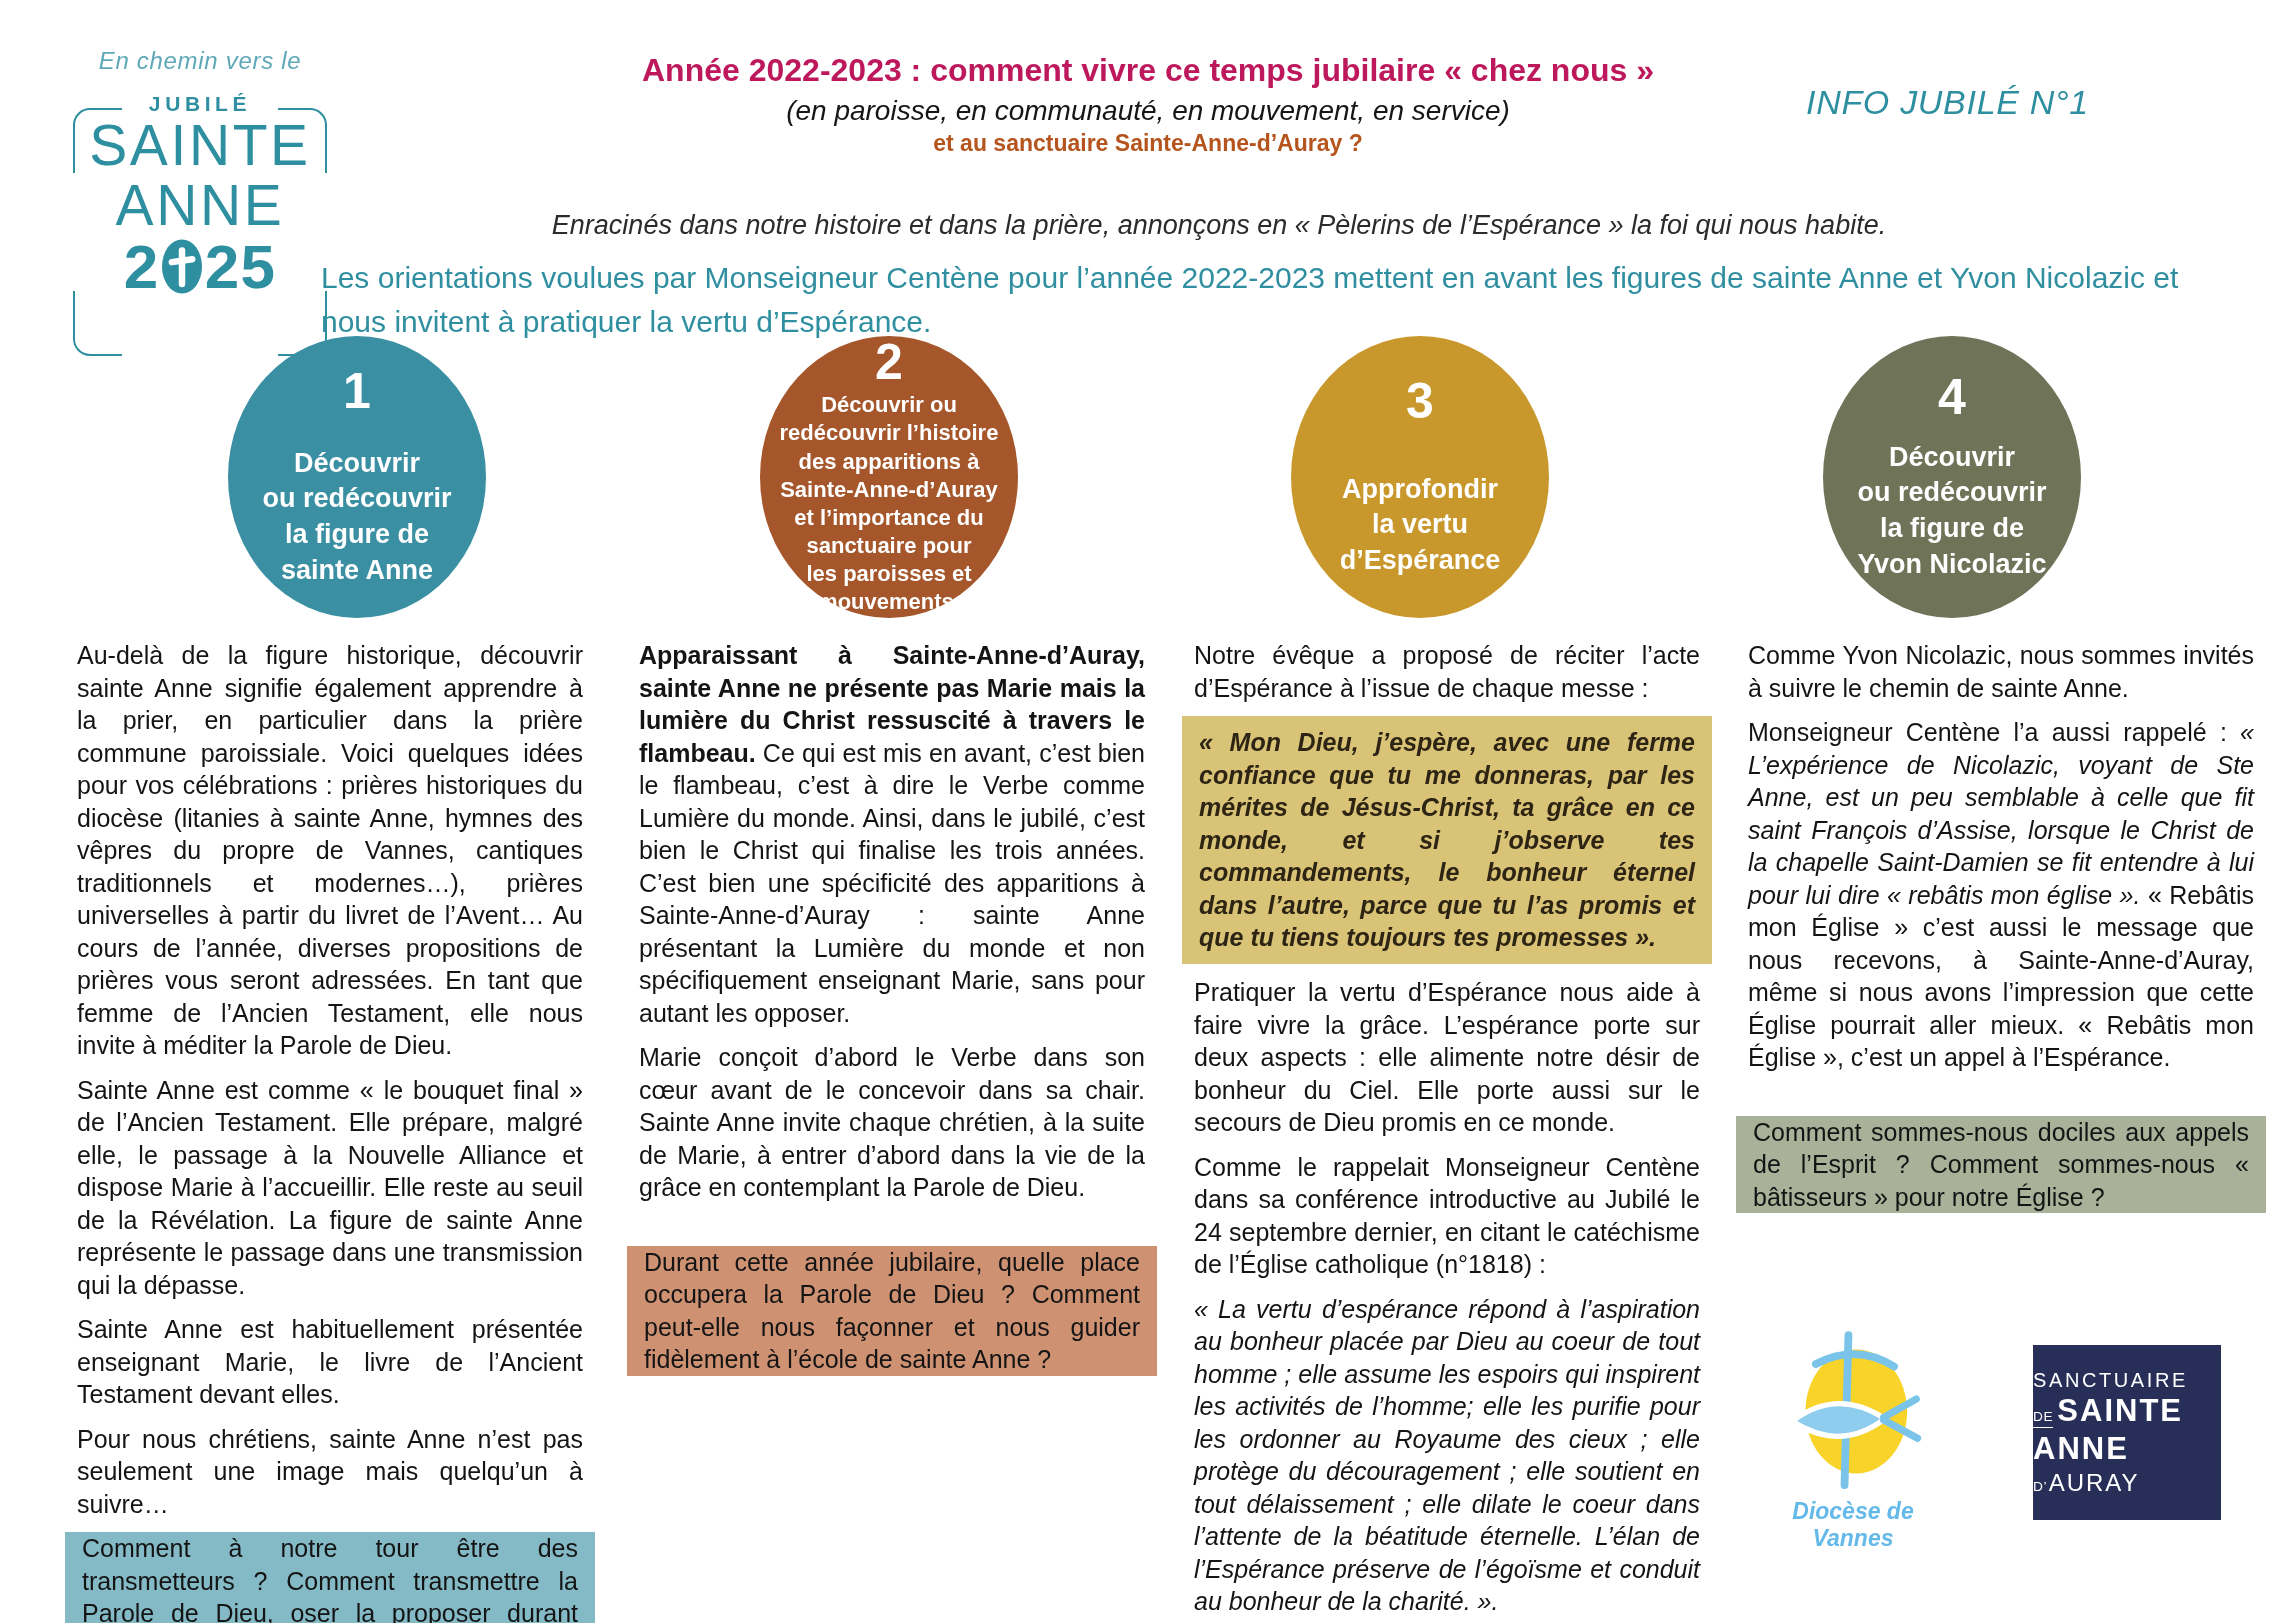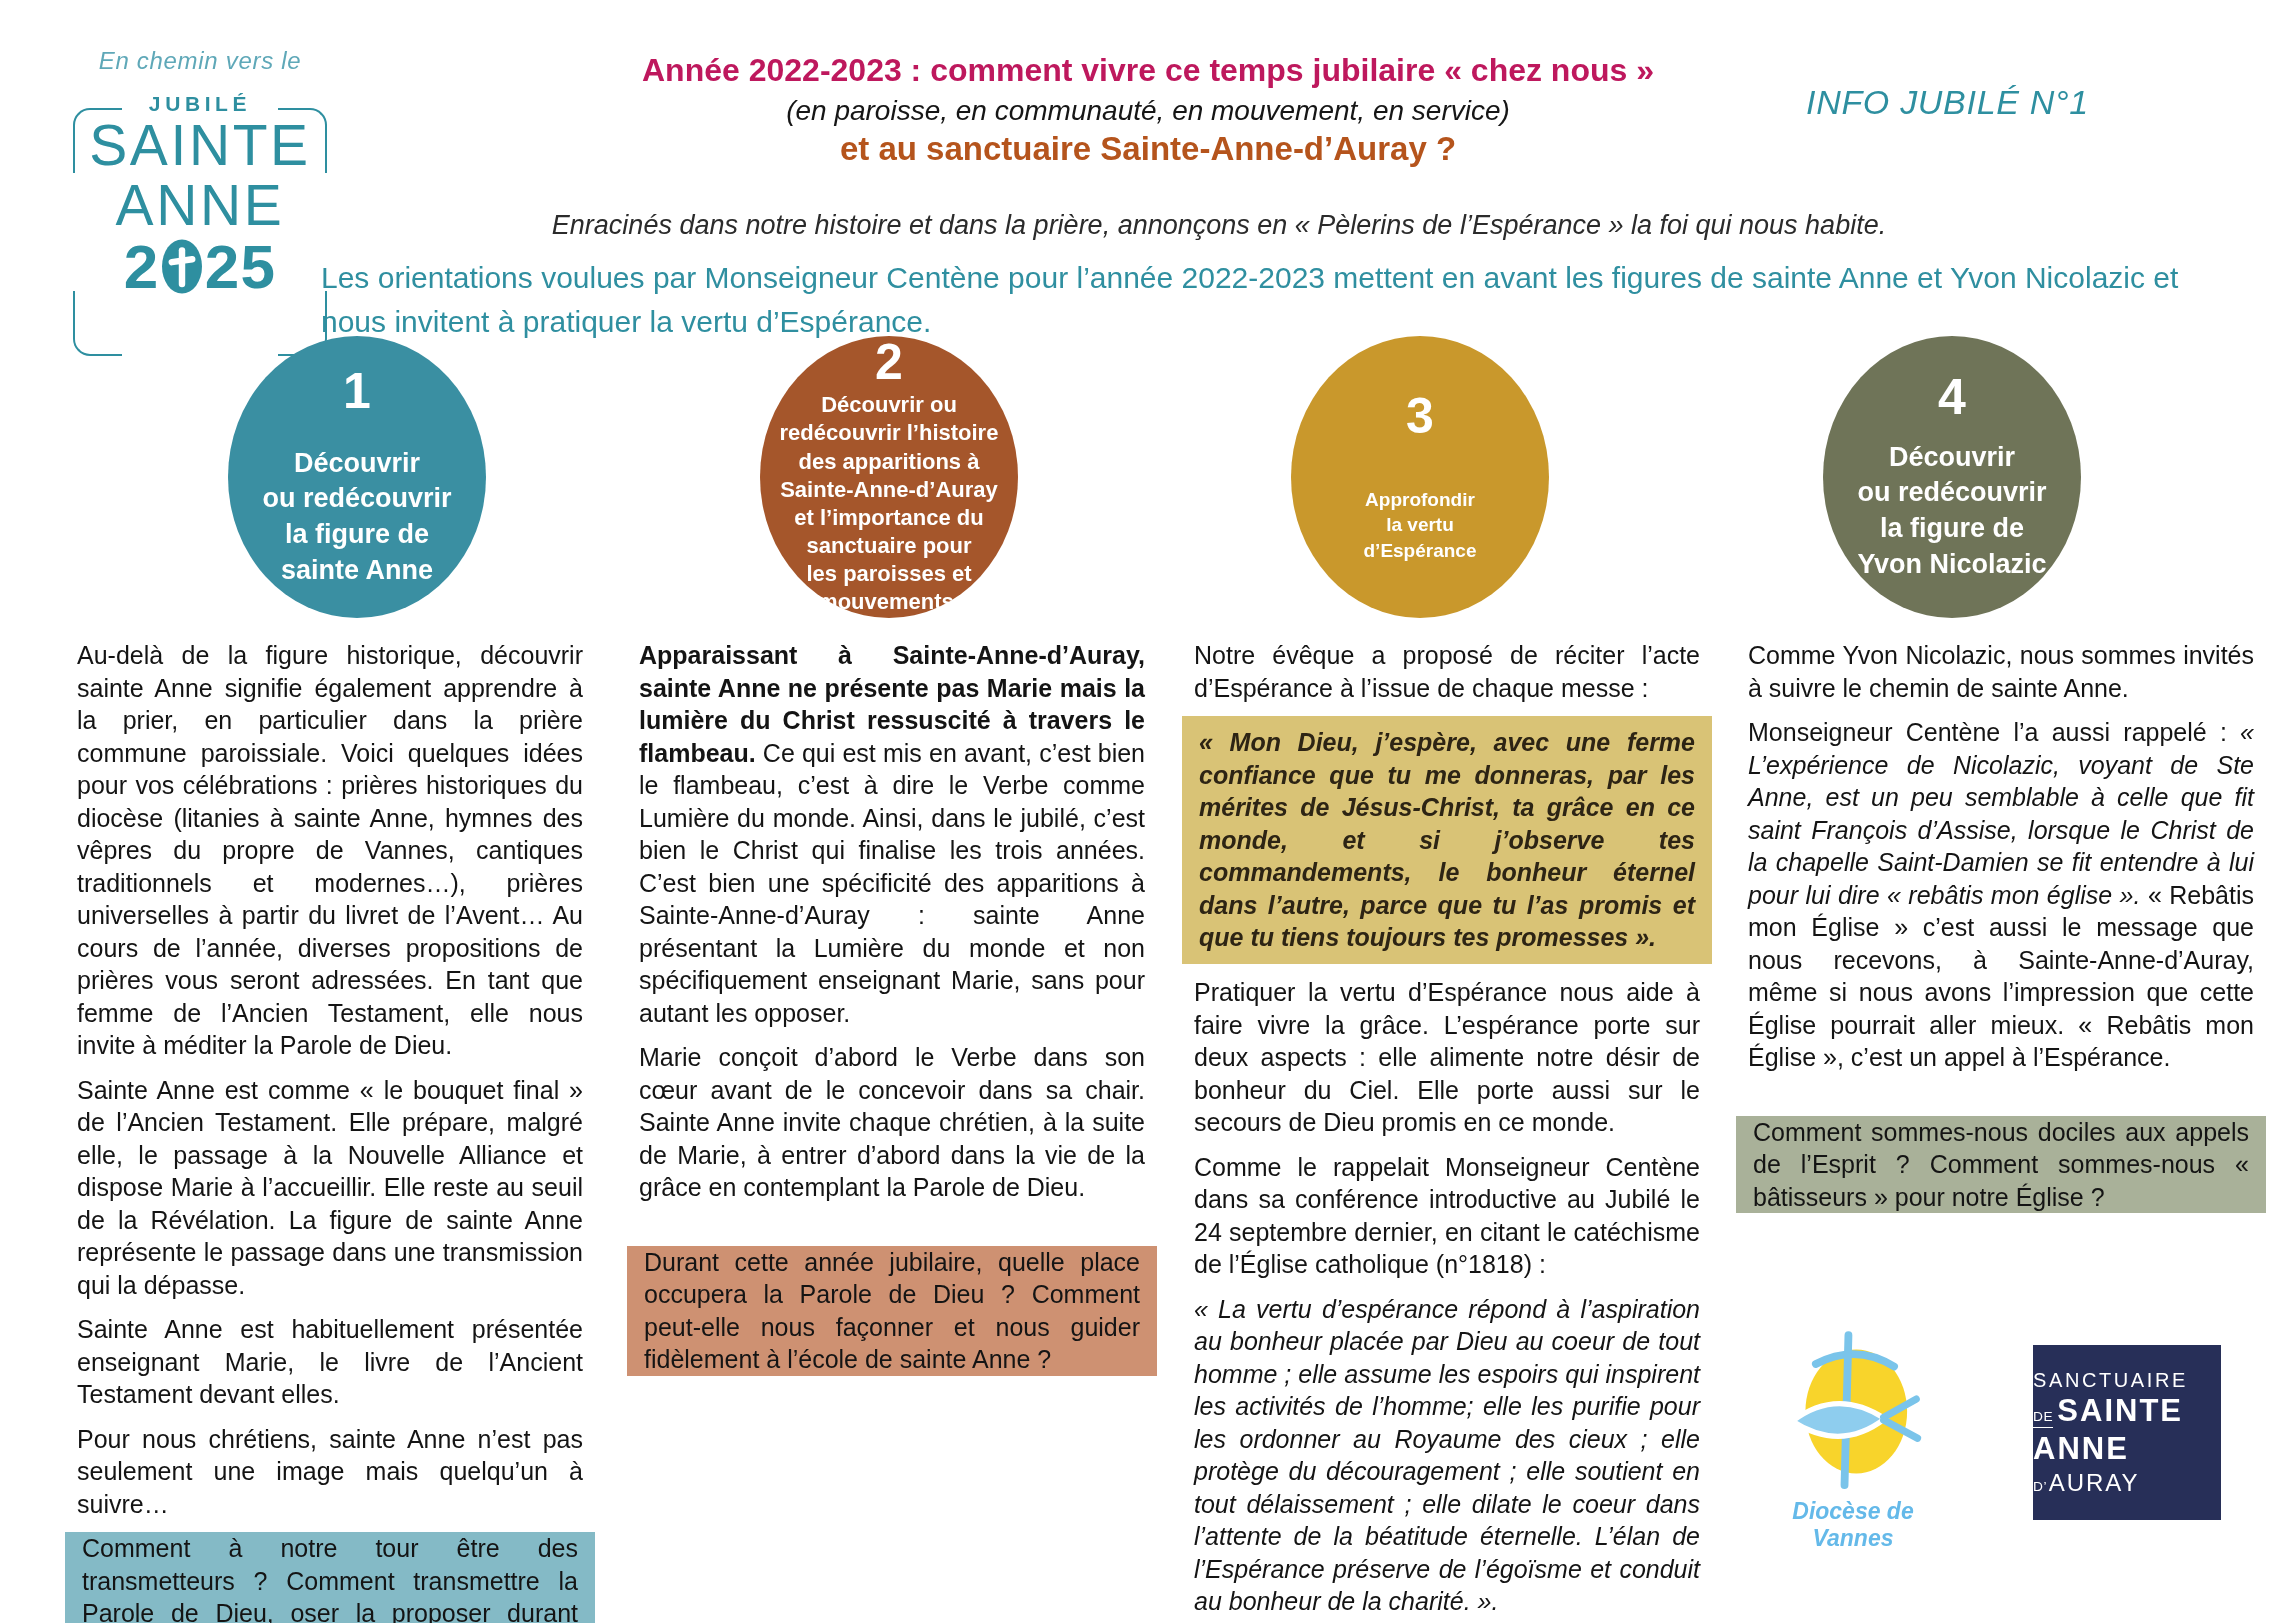--- a/index.html
+++ b/index.html
@@ -17,34 +17,34 @@
   .corner.br{right:0;bottom:0;border-right-width:2.6px;border-bottom-width:2.6px;border-bottom-right-radius:17px;}
   .logo-jubile{font-size:21px;font-weight:bold;letter-spacing:4.6px;padding-top:10.4px;}
   .logo-sainte,.logo-anne{font-size:57px;font-weight:500;letter-spacing:2.6px;line-height:1.05;}
   .logo-year{font-size:62px;font-weight:bold;letter-spacing:1.3px;line-height:1.0;display:flex;align-items:center;justify-content:center;gap:2.6px;}
   .logo-year svg{display:inline-block;}
 
   
   .title-block{position:absolute;left:574px;top:52px;width:1148px;text-align:center;}
   .title-1{font-size:32px;font-weight:bold;color:#be185d;line-height:1.15;}
   .title-2{font-size:28px;font-style:italic;color:#161616;line-height:1.25;margin-top:3.9px;}
-  .title-3{font-size:33px;font-weight:bold;color:#b5541c;line-height:1.15;margin-top:2.6px;}
+  .title-3{font-size:23px;font-weight:bold;color:#b5541c;line-height:1.15;margin-top:2.6px;}
   .subtitle{position:absolute;left:430px;top:210px;width:1578px;text-align:center;font-size:27px;font-style:italic;color:#2b2b2b;}
   .masthead{position:absolute;left:1806px;top:83px;width:443px;font-size:34px;font-weight:normal;font-style:italic;color:#2e8fa0;letter-spacing:0.7px;}
   .intro{position:absolute;left:321px;top:256px;width:1930px;font-size:30px;line-height:1.45;color:#2f8fa0;}
 
   
   .circle{position:absolute;top:336px;width:258px;height:282px;border-radius:50%;color:#ffffff;
           display:flex;flex-direction:column;align-items:center;justify-content:center;text-align:center;}
   .circle .num{font-size:50px;font-weight:bold;line-height:1;}
   .circle .lines{font-weight:bold;}
   .c1{left:228px;} .c2{left:760px;} .c3{left:1291px;} .c4{left:1823px;}
   .c1 .num{margin-bottom:30px;} .c1 .lines{font-size:27px;line-height:1.32;}
   .c2 .num{margin-bottom:3.9px;}  .c2 .lines{font-size:22px;line-height:1.28;}
-  .c3 .num{margin-bottom:46px;} .c3 .lines{font-size:19px;line-height:1.32;}
+  .c3 .num{margin-bottom:46px;} .c3 .lines{font-size:27px;line-height:1.32;}
   .c4 .num{margin-bottom:18px;} .c4 .lines{font-size:27px;line-height:1.32;}
 
   
   .col{position:absolute;top:627px;width:530px;font-size:25px;line-height:1.30;text-align:justify;color:#141414;}
   .col-1{left:65px;} .col-2{left:627px;} .col-3{left:1182px;} .col-4{left:1736px;}
   .col p{margin:12px;}
   .bold{font-weight:bold;}
   .italic{font-style:italic;}
   .hbox{padding:0 17px;margin-top:9px;}
   .hbox.gap{margin-top:42px;}

